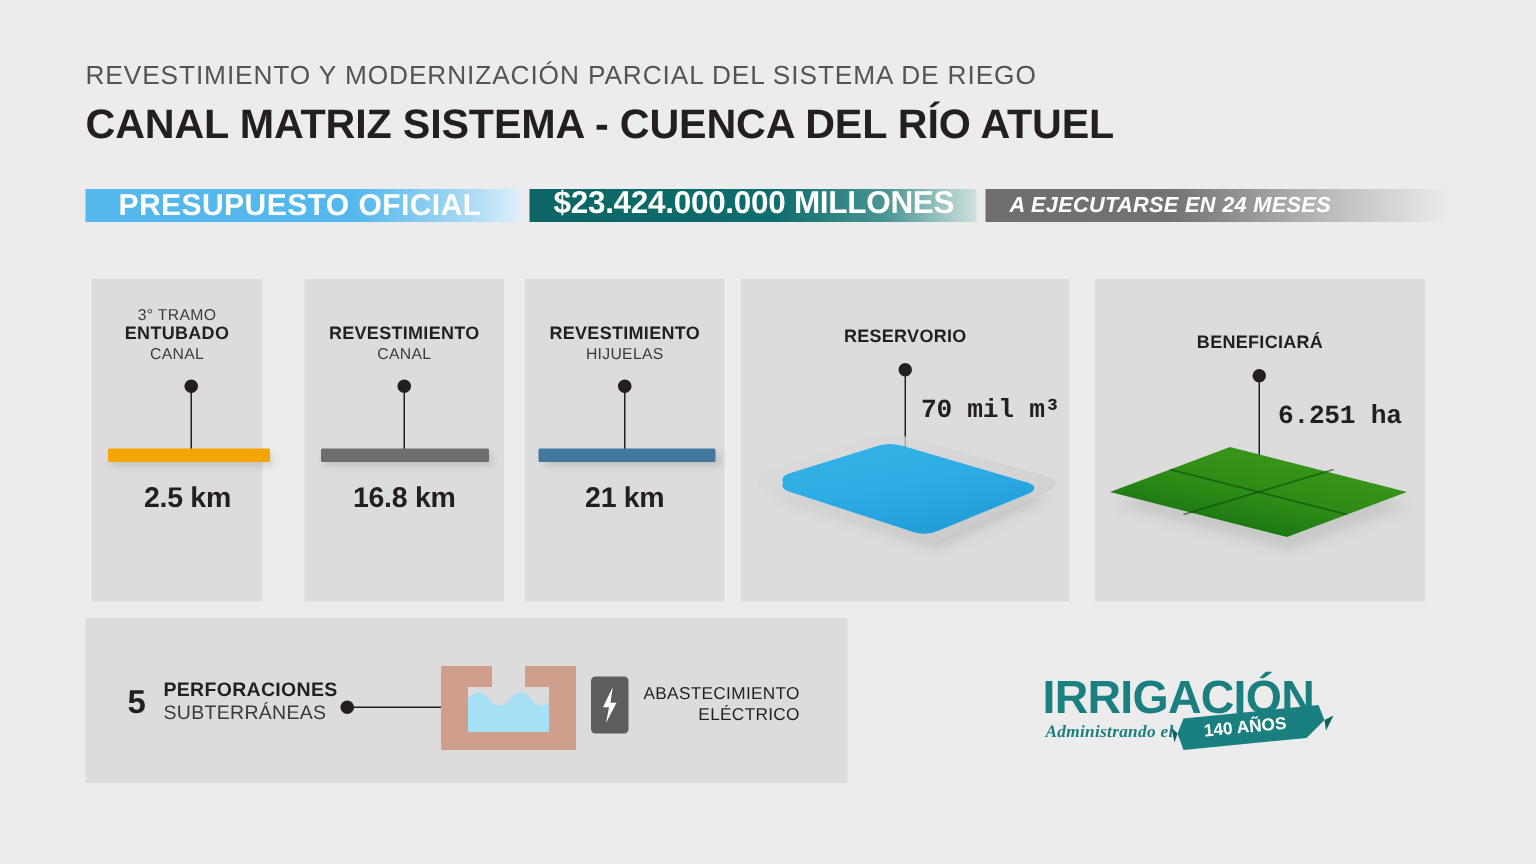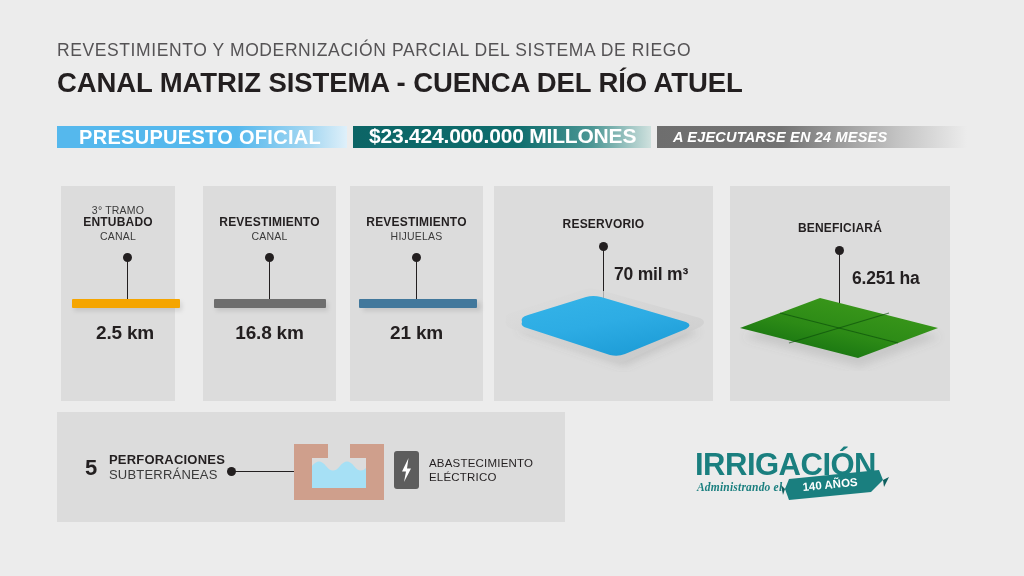--- a/index.html
+++ b/index.html
@@ -158,20 +158,21 @@
     color: #231f20;
     letter-spacing: -0.2px;
   }
   .metric-side {
     position: absolute;
     font-size: 17.5px;
     font-weight: bold;
     color: #231f20;
     letter-spacing: -0.2px;
     white-space: nowrap;
+    font-family: Liberation Mono, monospace;
   }
 
   
   .plate-wrap {
     position: absolute;
   }
 
   
   .bottom-card {
     position: absolute;
@@ -242,20 +243,21 @@
     border-radius: 3px;
   }
   .supply-label {
     position: absolute;
     left: 372px;
     top: 45px;
     line-height: 1.2;
     font-size: 11.5px;
     color: #231f20;
     letter-spacing: 0.2px;
+    text-align: right;
   }
 
   
   .logo {
     position: absolute;
     left: 693px;
     top: 443px;
     width: 200px;
     height: 62px;
   }

